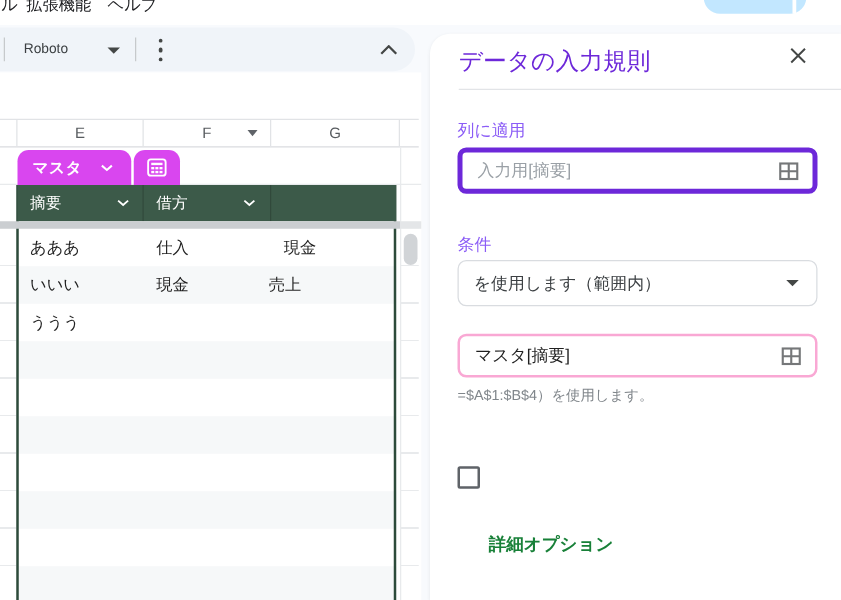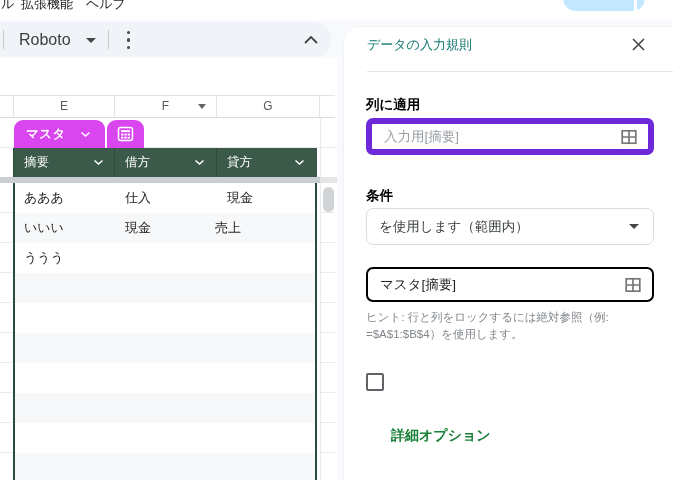--- a/index.html
+++ b/index.html
@@ -11,21 +11,21 @@
   }
   .abs{position:absolute;}
   
   .menubar{left:0;top:0;width:673px;height:20px;background:#ffffff;overflow:hidden;}
   .menu-item{position:absolute;top:-5px;font-size:13px;color:#202124;white-space:nowrap;}
   .share-pill{position:absolute;top:-15px;left:563px;width:82px;height:26px;background:#c2e7ff;border-radius:13px;}
   .share-split{position:absolute;top:0;left:71px;width:3px;height:26px;background:#ffffff;}
   
   .toolbar{left:-22px;top:22px;width:354px;height:35px;background:#f0f4f9;border-radius:18px;}
   .tb-divider{position:absolute;top:8px;width:1px;height:19px;background:#c6c9cc;}
-  .tb-font{position:absolute;left:41px;top:0;height:35px;line-height:35px;font-size:16px;color:#3c4043;}
+  .tb-font{position:absolute;left:41px;top:0;height:35px;line-height:35px;font-size:11px;color:#3c4043;}
   .caret-down{width:0;height:0;border-left:5px solid transparent;border-right:5px solid transparent;border-top:5px solid #444746;}
   .tb-caret{position:absolute;left:108px;top:16px;}
   .tb-dots{position:absolute;left:149px;top:9px;width:4px;height:18px;display:flex;flex-direction:column;justify-content:space-between;}
   .tb-dots i{width:3.4px;height:3.4px;border-radius:50%;background:#444746;}
   .tb-collapse{position:absolute;left:326px;top:14px;}
   
   .sheet{left:0;top:58px;width:337px;height:422px;background:#ffffff;}
   .colheads{position:absolute;left:0;top:37px;height:23px;width:335px;border-top:1px solid #e1e3e6;border-bottom:1px solid #dadce0;box-sizing:border-box;}
   .colcell{position:absolute;top:0;height:21px;line-height:21px;text-align:center;font-size:12px;color:#575b5f;border-right:1px solid #e1e3e6;box-sizing:border-box;}
   .fcaret{position:absolute;left:198px;top:46px;border-left:4px solid transparent;border-right:4px solid transparent;border-top:5px solid #5f6368;width:0;height:0;}
@@ -42,28 +42,28 @@
   .band1{position:absolute;left:0;top:119px;width:320px;height:6px;background:#cbced1;}
   .band2{position:absolute;left:320px;top:119px;width:17px;height:6px;background:#e4e6e8;}
   .trow{position:absolute;left:14px;width:303px;height:30px;}
   .trow.alt{background:#f6f8f9;}
   .tcell{position:absolute;top:0;height:30px;line-height:30px;font-size:13px;color:#1f1f1f;white-space:nowrap;}
   .tb-left{position:absolute;left:13px;top:90px;width:2px;height:332px;background:#2c4a3a;}
   .tb-right{position:absolute;left:315px;top:90px;width:2px;height:332px;background:#2c4a3a;}
   .thumb{position:absolute;left:323px;top:129px;width:11px;height:25px;border-radius:6px;background:#d1d4d7;}
   
   .panel{left:344px;top:27px;width:329px;height:453px;background:#ffffff;border-top-left-radius:16px;box-shadow:0 1px 3px rgba(60,64,67,.10);}
-  .p-title{position:absolute;left:23px;top:9px;font-size:13px;font-weight:500;color:#0f766e;}
+  .p-title{position:absolute;left:23px;top:9px;font-size:19px;font-weight:500;color:#6d28d9;}
   .p-close{position:absolute;left:283px;top:8px;width:22px;height:22px;background:none;border:none;padding:0;cursor:pointer;}
   .p-divider{position:absolute;left:23px;right:0;top:44px;height:1px;background:#e2e4e7;}
-  .p-label{position:absolute;left:22px;font-size:13.5px;font-weight:700;color:#000000;}
-  .field{position:absolute;left:22px;width:288px;height:37px;border:6px solid #6d28d9;border-radius:7px;box-sizing:border-box;background:#fff;}
+  .p-label{position:absolute;left:22px;font-size:13.5px;font-weight:400;color:#8b5cf6;}
+  .field{position:absolute;left:22px;width:288px;height:37px;border:4px solid #6d28d9;border-radius:7px;box-sizing:border-box;background:#fff;}
   .field input{position:absolute;left:0;top:0;width:100%;height:100%;border:none;outline:none;background:transparent;padding:0 36px 0 12px;font-size:13.5px;color:#1f1f1f;font-family:inherit;box-sizing:border-box;}
   .field input::placeholder{color:#9aa0a6;opacity:1;}
-  .field.focused{border:2px solid #000000;height:35px;}
+  .field.focused{border:2px solid #f9a8d4;height:35px;}
   .grid-btn{position:absolute;right:10px;top:50%;transform:translateY(-50%);width:18px;height:18px;background:none;border:none;padding:0;cursor:pointer;}
   .select{position:absolute;left:22px;width:288px;height:37px;border:1px solid #d9dce0;border-radius:7px;box-sizing:border-box;background:#fff;cursor:pointer;}
   .select .sel-text{position:absolute;left:12px;top:0;height:35px;line-height:35px;font-size:13.5px;color:#3c4043;white-space:nowrap;}
   .select .caret-down{position:absolute;right:14px;top:15px;}
   .hint{position:absolute;left:22px;top:282px;font-size:11.5px;line-height:17px;color:#80868b;}
   .cbx{position:absolute;left:22px;top:346px;width:18px;height:18px;border:2px solid #5f6368;border-radius:2px;box-sizing:border-box;background:#fff;cursor:pointer;}
   .cbx-label{position:absolute;left:49px;top:347px;font-size:13.5px;color:#1f1f1f;}
   .adv-link{position:absolute;left:47px;top:400px;background:none;border:none;padding:0;font-size:14px;font-weight:600;color:#188038;cursor:pointer;font-family:inherit;}
 </style>
 </head>
@@ -162,26 +162,20 @@
         <svg class="thchev" style="left:79px" width="11" height="7" viewBox="0 0 11 7">
           <polyline points="1.5,1.5 5.5,5 9.5,1.5" fill="none" stroke="#ffffff" stroke-width="1.5"></polyline>
         </svg>
       </div>
       <div class="thcell" style="left:0;width:101px">
         <span>摘要</span>
         <svg class="thchev" style="left:79px" width="11" height="7" viewBox="0 0 11 7">
           <polyline points="1.5,1.5 5.5,5 9.5,1.5" fill="none" stroke="#ffffff" stroke-width="1.5"></polyline>
         </svg>
       </div>
-      <div class="thcell" style="left:203px;width:100px;border-right:none">
-        <span>貸方</span>
-        <svg class="thchev" style="left:77px" width="11" height="7" viewBox="0 0 11 7">
-          <polyline points="1.5,1.5 5.5,5 9.5,1.5" fill="none" stroke="#ffffff" stroke-width="1.5"></polyline>
-        </svg>
-      </div>
     </div>
 
     <div class="band1"></div>
     <div class="band2"></div>
 
     <div class="thumb"></div>
   </div>
 
   <div class="abs panel">
     <div class="p-title">データの入力規則</div>
@@ -213,21 +207,20 @@
       <input type="text" value="マスタ[摘要]" style="">
       <button class="grid-btn">
         <svg width="18" height="18" viewBox="0 0 18 18">
           <rect x="2.2" y="2.8" width="13.6" height="12.4" fill="none" stroke="#757779" stroke-width="1.7"></rect>
           <path d="M9 2.8 V15.2 M2.2 9 H15.8" stroke="#757779" stroke-width="1.7" fill="none"></path>
         </svg>
       </button>
     </div>
 
     <div class="hint">
-      <div>ヒント: 行と列をロックするには絶対参照（例:</div>
       <div>=$A$1:$B$4）を使用します。</div>
     </div>
 
     <div class="cbx"></div>
 
     <button class="adv-link">詳細オプション</button>
   </div>
 
 </div>
 

